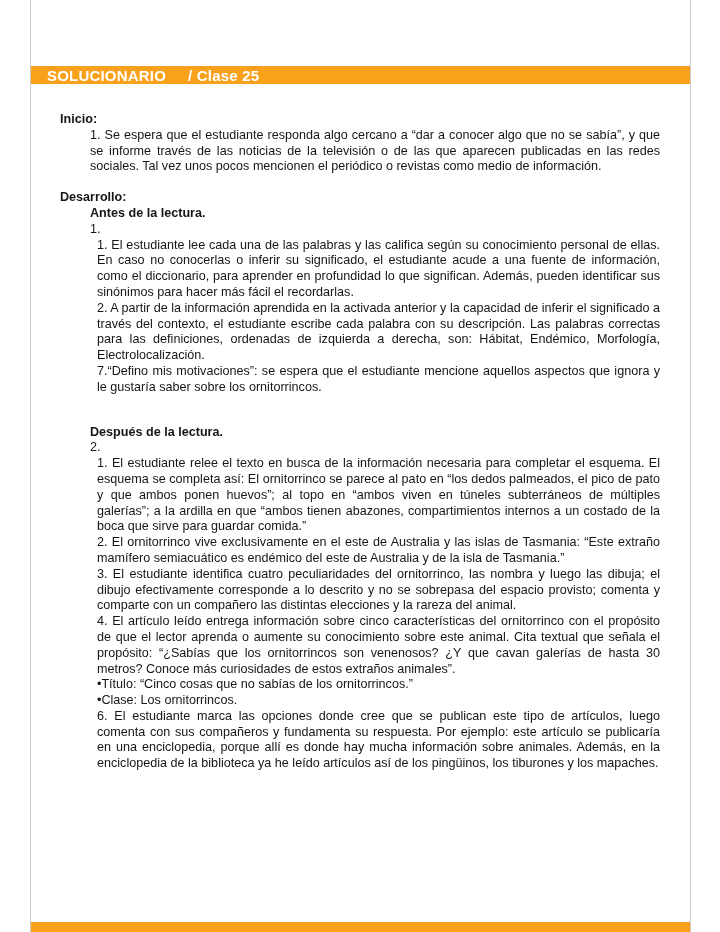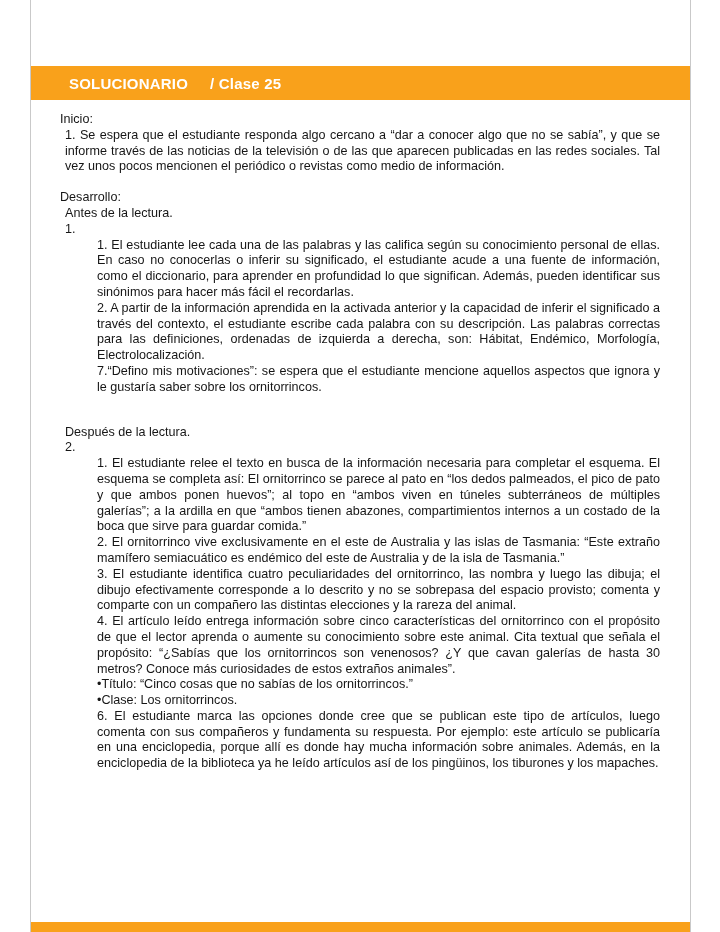--- a/index.html
+++ b/index.html
@@ -23,46 +23,46 @@
     background: var(--border_gray, #c9c9c9);
   }
   .edge.left  { left: 30px; }
   .edge.right { right: 29px; }
 
   .header-bar {
     position: absolute;
     left: 31px;
     right: 30px;
     top: 66px;
-    height: 34px;
+    height: 18px;
     background: var(--accent_orange, #F9A11B);
     display: flex;
     align-items: center;
-    padding-left: 38px;
+    padding-left: 16px;
   }
   .header-title, .header-subtitle {
     color: #ffffff;
     font-weight: bold;
     font-size: 15px;
     letter-spacing: 0.2px;
     white-space: pre;
   }
   .header-subtitle { margin-left: 22px; }
 
   .content {
     position: absolute;
     left: 60px;
     right: 60px;
     top: 112px;
     color: #161616;
     font-size: 12.6px;
     line-height: 15.8px;
   }
-  .label { font-weight: normal; }
-  .indent-1 { margin-left: 5px; }
+  .label { font-weight: bold; }
+  .indent-1 { margin-left: 30px; }
   .indent-2 { margin-left: 37px; }
   .para { text-align: justify; }
   .gap-sm { height: 15px; }
   .gap-lg { height: 29px; }
 
   .footer-bar {
     position: absolute;
     left: 31px;
     right: 30px;
     top: 922px;

